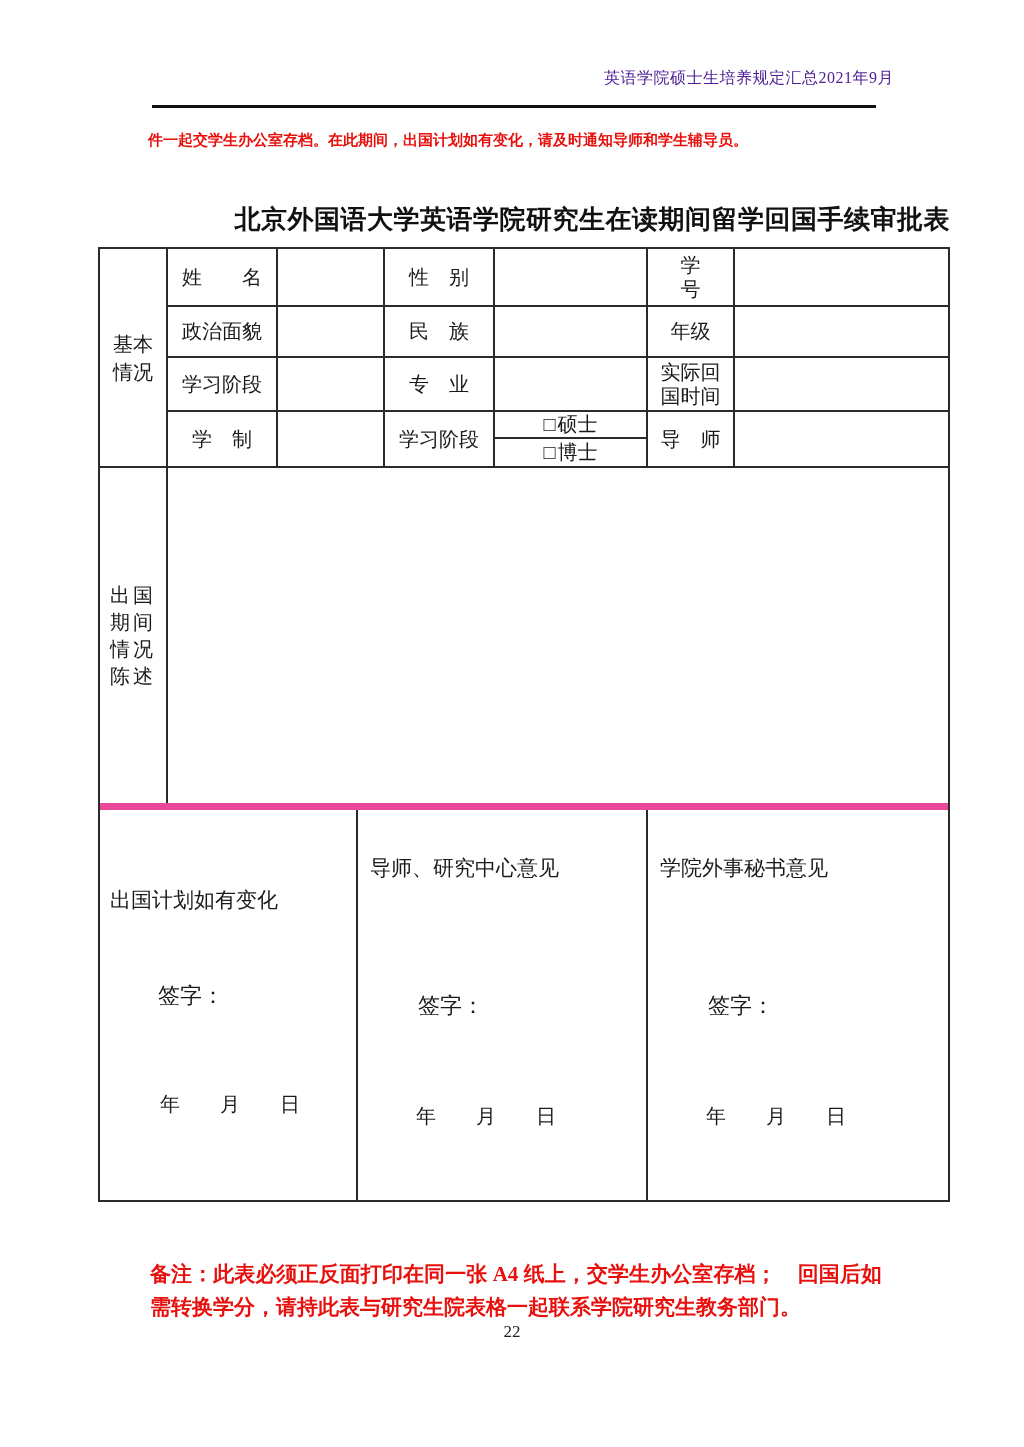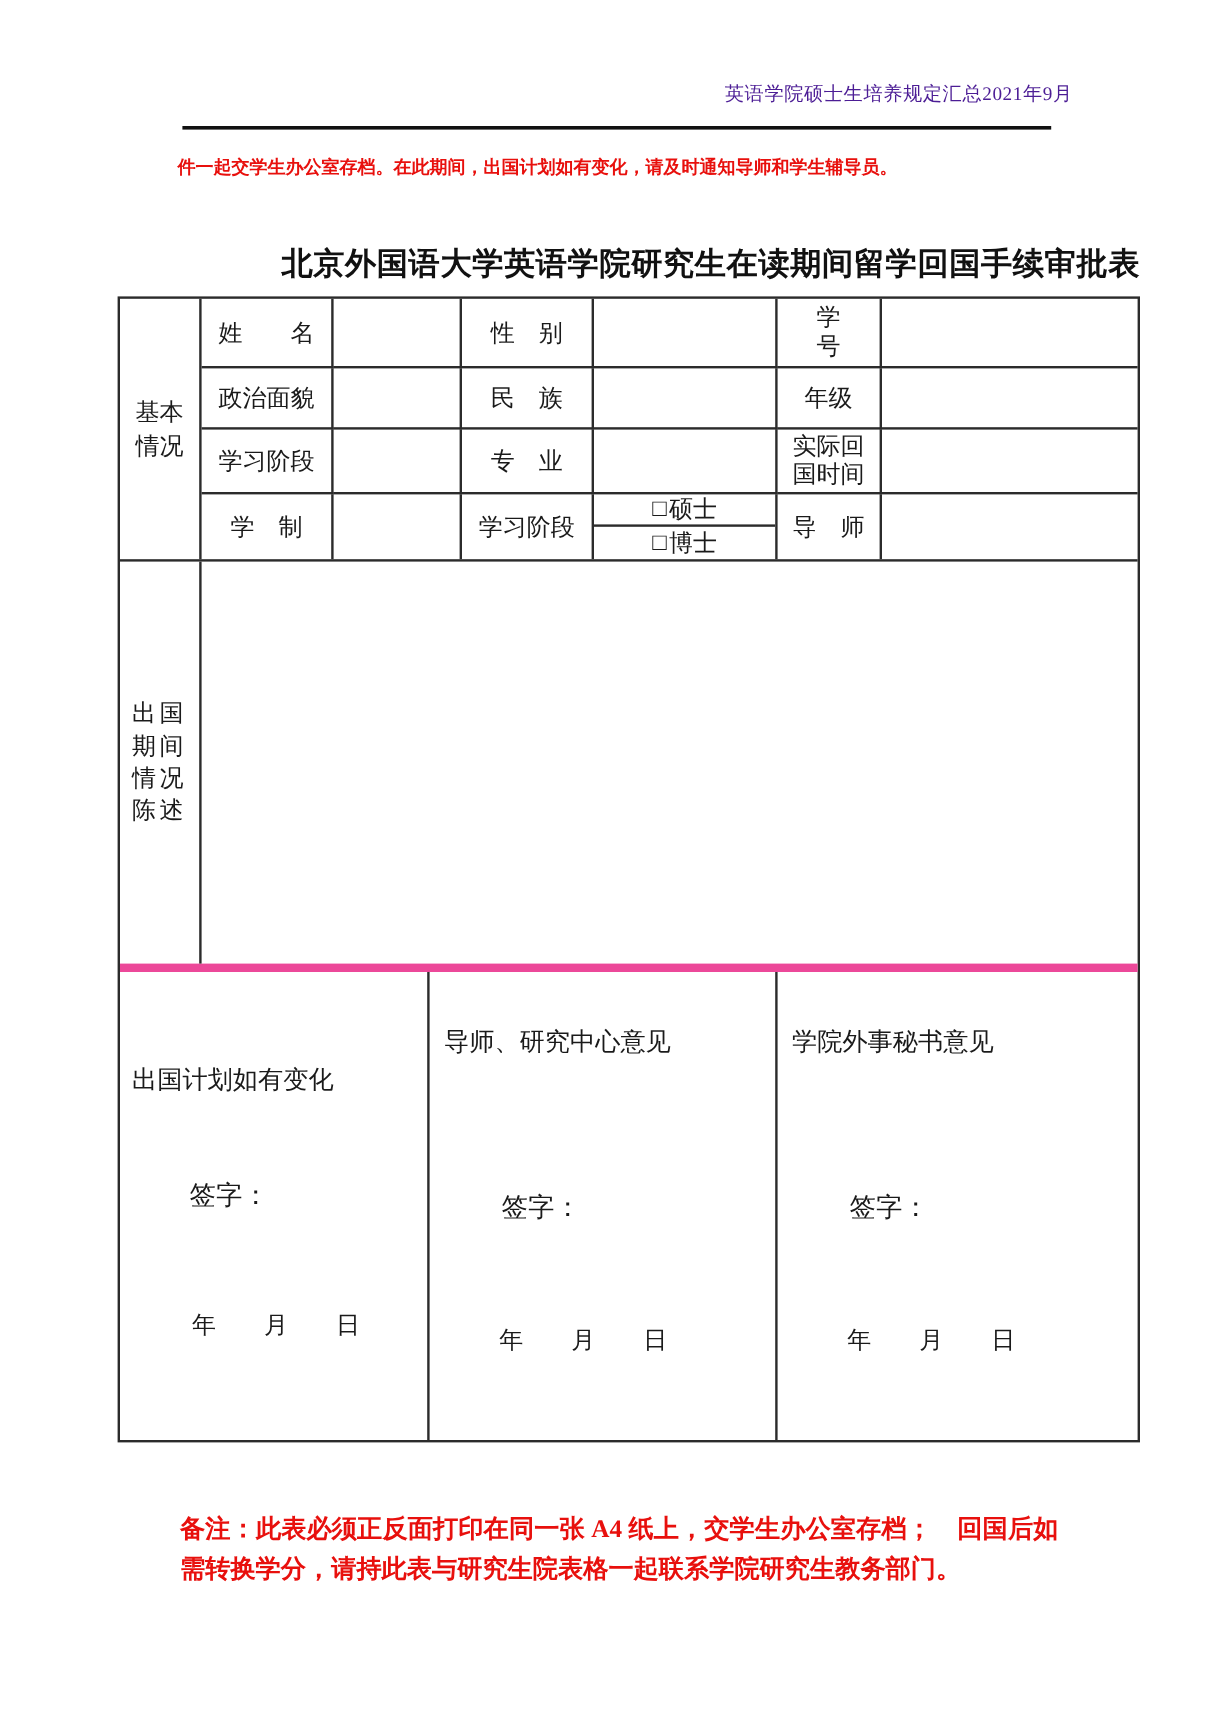--- a/index.html
+++ b/index.html
@@ -236,14 +236,15 @@
         <div class="op-title">学院外事秘书意见</div>
         <div class="op-sign">签字：</div>
         <div class="op-date">年　　月　　日</div>
       </div>
     </div>
 
   </div>
 
   <div class="notice-bottom red-text" style="color: rgb(232, 16, 13);">备注：此表必须正反面打印在同一张 A4 纸上，交学生办公室存档；　回国后如需转换学分，请持此表与研究生院表格一起联系学院研究生教务部门。</div>
 
+  <div class="pagenum">22</div>
 
 </div>
 
 </body></html>

